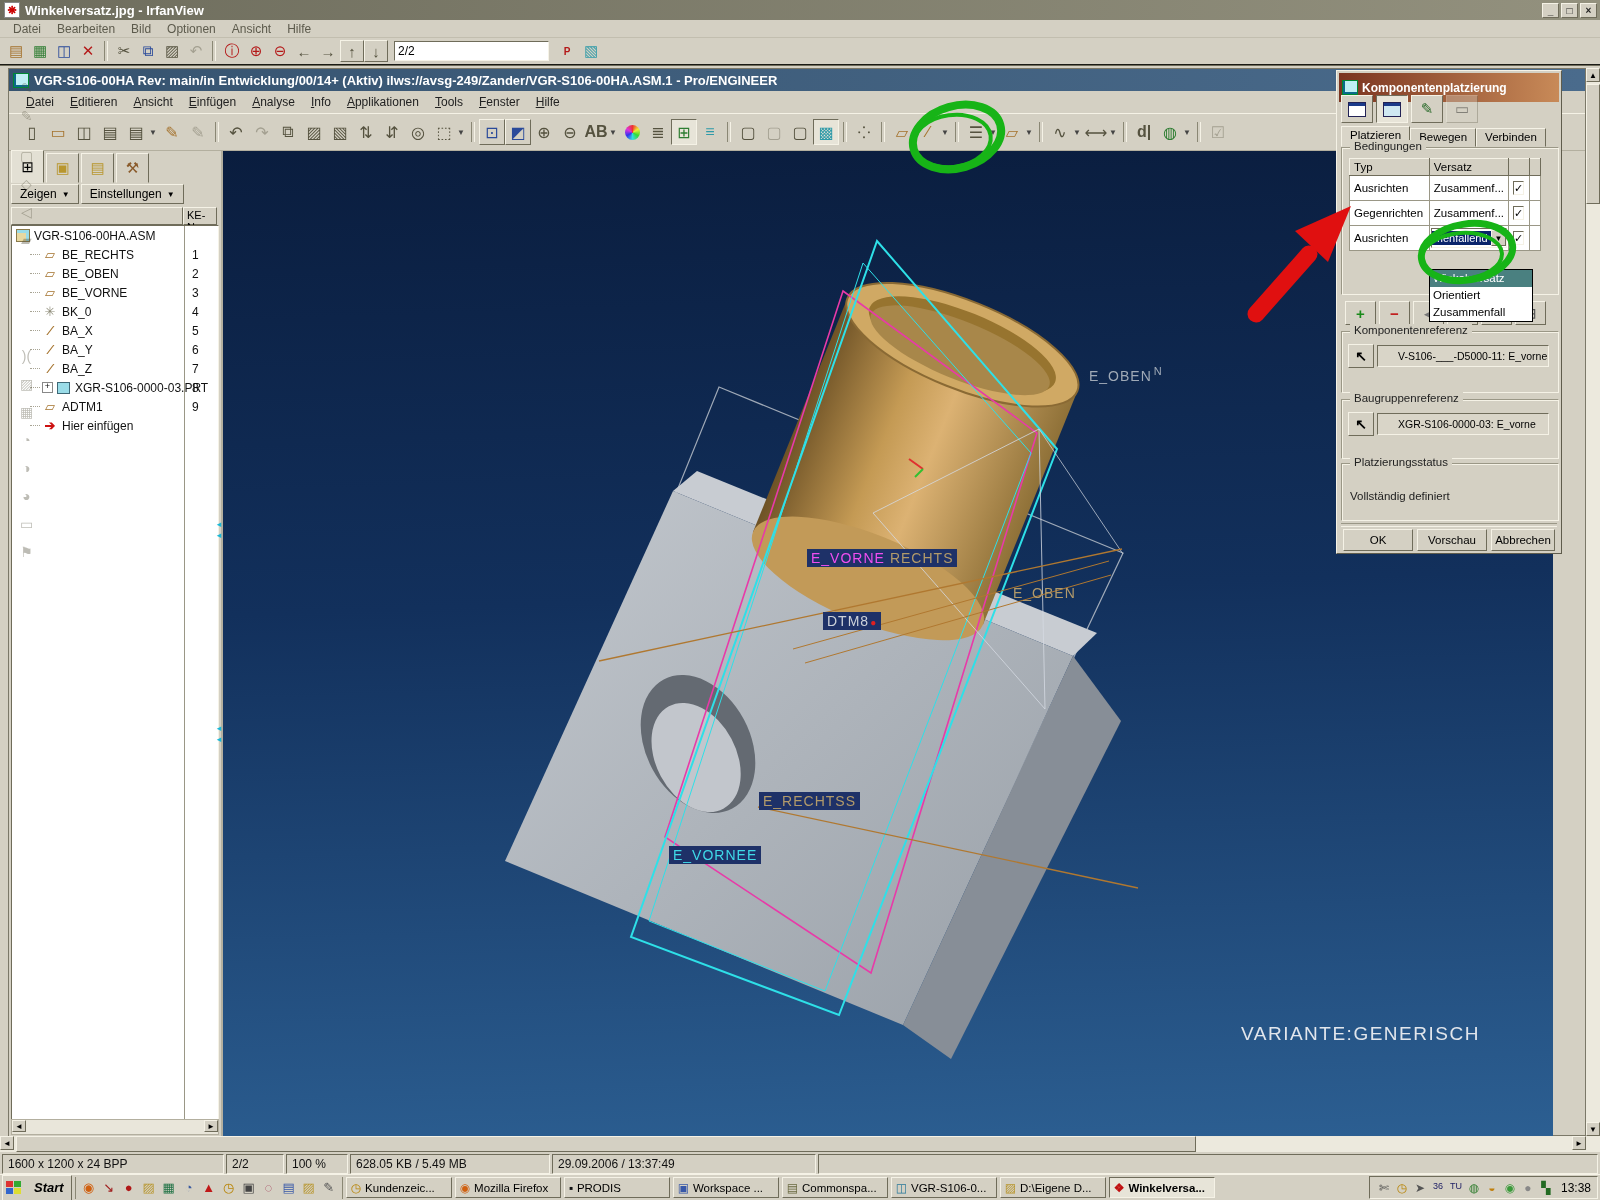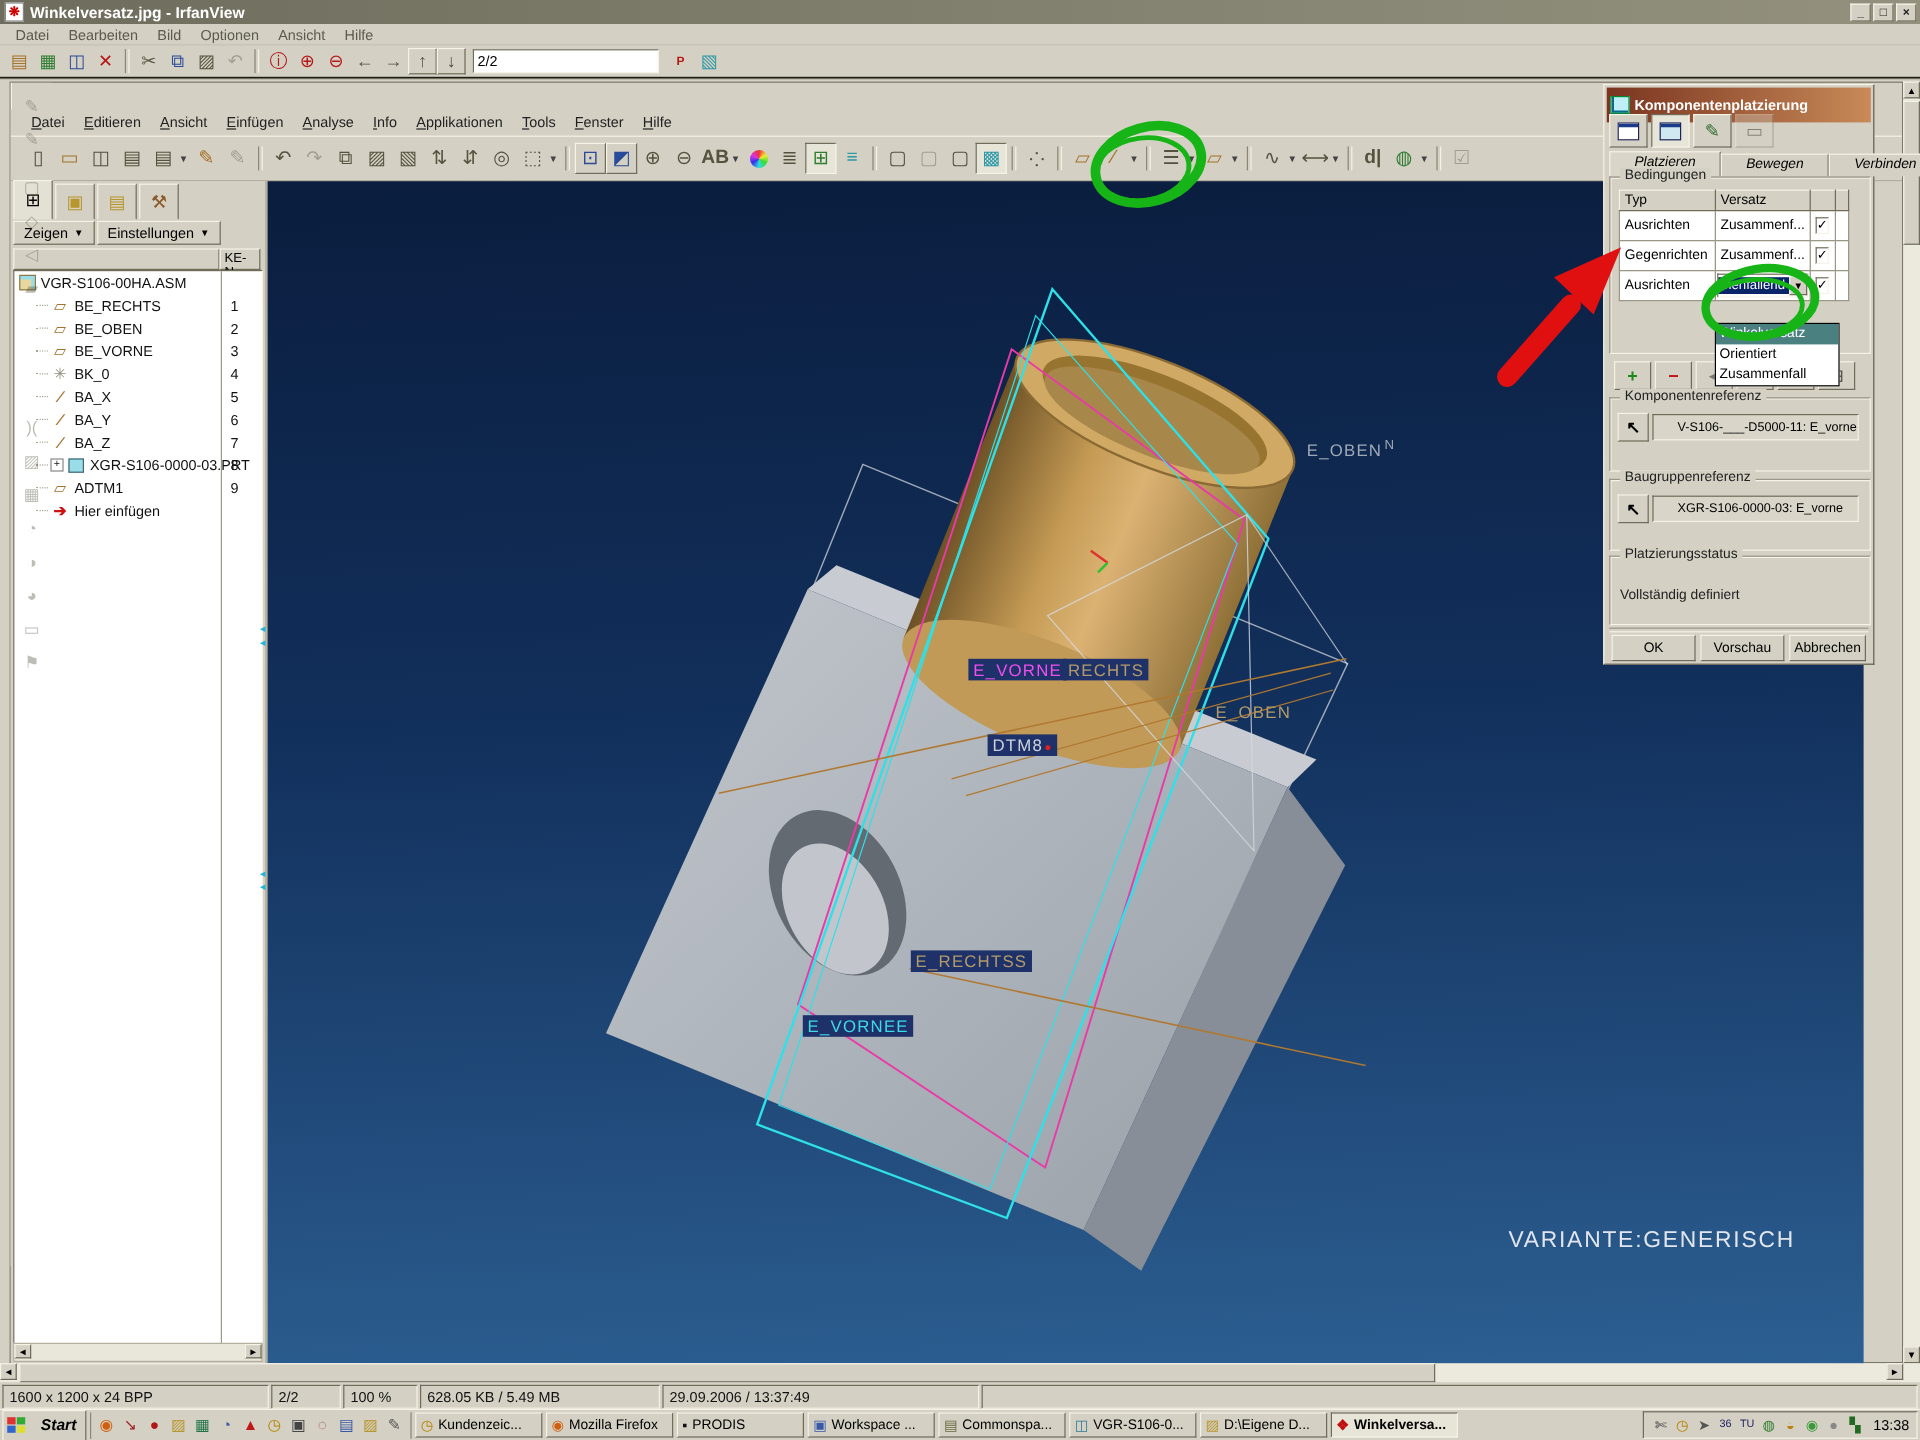--- a/index.html
+++ b/index.html
@@ -65,40 +65,40 @@
   .expand{width:9px;height:9px;border:1px solid #888;background:#fff;font-size:9px;line-height:7px;text-align:center;margin-right:2px;flex:0 0 auto;}
   #tree-hscroll{position:absolute;left:2px;bottom:2px;width:206px;height:14px;background:#e9e6da;border:1px solid #b3af9f;display:flex;justify-content:space-between;}
   .sb-btn{width:14px;height:12px;font-size:8px;}
   .sash{position:absolute;right:-2px;width:8px;height:22px;color:#18b8d8;font-size:9px;line-height:11px;text-align:center;}
 
   
   #viewport{left:214px;top:82px;width:1330px;height:986px;background:linear-gradient(178deg,#0a1d3e 0%,#12305c 45%,#2c5f92 100%);overflow:hidden;}
   .vlabel{position:absolute;font-size:14px;letter-spacing:1px;white-space:nowrap;}
   .lbox{background:#1e3168;padding:1px 4px;display:inline-block;}
   .lc-mag{color:#f04ef0;} .lc-tan{color:#b29a6a;} .lc-cyan{color:#3fd9e8;} .lc-gray{color:#9fa9b6;} .lc-wht{color:#cdd2da;}
-  #variant-text{position:absolute;left:1018px;top:872px;color:#e2e6ec;font-size:19px;letter-spacing:1.5px;font-weight:500;margin-left:16px;}
+  #variant-text{position:absolute;left:1018px;top:872px;color:#e2e6ec;font-size:19px;letter-spacing:1.5px;font-weight:500;}
   .supN{font-size:11px;vertical-align:6px;margin-left:2px;}
   .reddot{color:#e02020;font-size:10px;margin-left:1px;}
 
   
   #right-strip{left:1544px;top:82px;width:34px;height:986px;background:#d4d0c3;border-left:1px solid #f5f2e6;box-sizing:border-box;display:flex;flex-direction:column;align-items:center;padding-top:6px;}
   #right-strip .tbtn{width:28px;height:26px;font-size:14px;margin-bottom:2px;}
   #right-strip .lbl{font-size:12px;color:#222;height:24px;display:flex;align-items:center;}
   .vsep{height:2px;width:26px;border-top:1px solid #8a8774;border-bottom:1px solid #f5f2e6;margin:4px 0;}
   .on-ic{color:#1a6a2a;}
 
   
   #dialog{left:1336px;top:70px;width:226px;height:484px;background:#d4d0c3;border:1px solid;border-color:#f5f2e6 #5f5c4c #5f5c4c #f5f2e6;box-sizing:border-box;z-index:20;}
   #dlg-title{position:absolute;left:2px;top:2px;right:2px;height:29px;background:linear-gradient(90deg,#7a3420,#c88a58);display:flex;align-items:center;gap:4px;color:#fff;font-weight:bold;font-size:12px;padding-left:3px;}
   #dlg-iconrow{position:absolute;left:4px;top:24px;display:flex;gap:3px;}
   .dlg-ib{width:32px;height:28px;font-size:15px;}
   .winglyph{width:16px;height:13px;border:1px solid #225;background:#fff;box-shadow:inset 0 3px 0 #1a3a8a;}
   .winglyph.b2{background:#cfe8f2;}
   #dlg-tabs{position:absolute;left:4px;top:56px;display:flex;align-items:flex-end;height:20px;}
-  .dtab{font-size:11.5px;padding:2px 20px 3px;background:#d4d0c3;border:1px solid;border-color:#f5f2e6 #6f6c5a transparent #f5f2e6;font-style:italic;}
+  .dtab{font-size:11.5px;padding:2px 8px 3px;background:#d4d0c3;border:1px solid;border-color:#f5f2e6 #6f6c5a transparent #f5f2e6;}
   .dtab.act{font-weight:normal;padding-bottom:5px;background:#d9d5c8;}
   .grp{position:absolute;border:1px solid;border-color:#9a9786 #f5f2e6 #f5f2e6 #9a9786;box-shadow:1px 1px 0 #f5f2e6 inset;}
   .grp>.leg{position:absolute;top:-8px;left:8px;background:#d4d0c3;font-size:11.5px;padding:0 4px;color:#222;}
   #grp-bed{left:4px;top:76px;width:216px;height:146px;}
   #bed-table{position:absolute;left:7px;top:10px;width:192px;border-collapse:collapse;font-size:11.5px;padding-left:28px;}
   #bed-table td{border:1px solid #9a9786;height:24px;padding:0 4px;background:#fff;overflow:hidden;white-space:nowrap;}
   #bed-table tr.hd td{background:#d4d0c3;height:16px;border-color:#f5f2e6 #6f6c5a #6f6c5a #f5f2e6;border-style:solid;border-width:1px;}
   .cw1{width:82px;} .cw2{width:70px;} .cw3{width:20px;} .cw4{width:12px;}
   .chk{width:13px;height:13px;background:#fff;border:1px solid;border-color:#6f6c5a #f5f2e6 #f5f2e6 #6f6c5a;font-size:11px;line-height:12px;text-align:center;margin:0 auto;}
   .combo{display:flex;align-items:center;height:18px;border:1px solid;border-color:#6f6c5a #f5f2e6 #f5f2e6 #6f6c5a;background:#fff;}
@@ -191,20 +191,24 @@
         <span class="tbtn btn">↓</span>
       </span>
     <input id="iv-page-input" value="2/2" style="">
     <span id="ivtb-right" style="display:flex;align-items:center;">
         <span class="tbtn c-red ab">P</span>
         <span class="tbtn c-cyan">▧</span>
       </span>
   </div>
 
   <div id="proe" class="abs">
+    <div id="proe-titlebar" class="abs">
+      <span class="pe-logo"></span>
+      <span>VGR-S106-00HA Rev: main/in Entwicklung/00/14+ (Aktiv) ilws://avsg-249/Zander/VGR-S106-00HA.ASM.1 - Pro/ENGINEER</span>
+    </div>
     <div id="proe-menubar" class="abs">
         <span class="menu-item">Datei</span>
         <span class="menu-item">Editieren</span>
         <span class="menu-item">Ansicht</span>
         <span class="menu-item">Einfügen</span>
         <span class="menu-item">Analyse</span>
         <span class="menu-item">Info</span>
         <span class="menu-item">Applikationen</span>
         <span class="menu-item">Tools</span>
         <span class="menu-item">Fenster</span>

